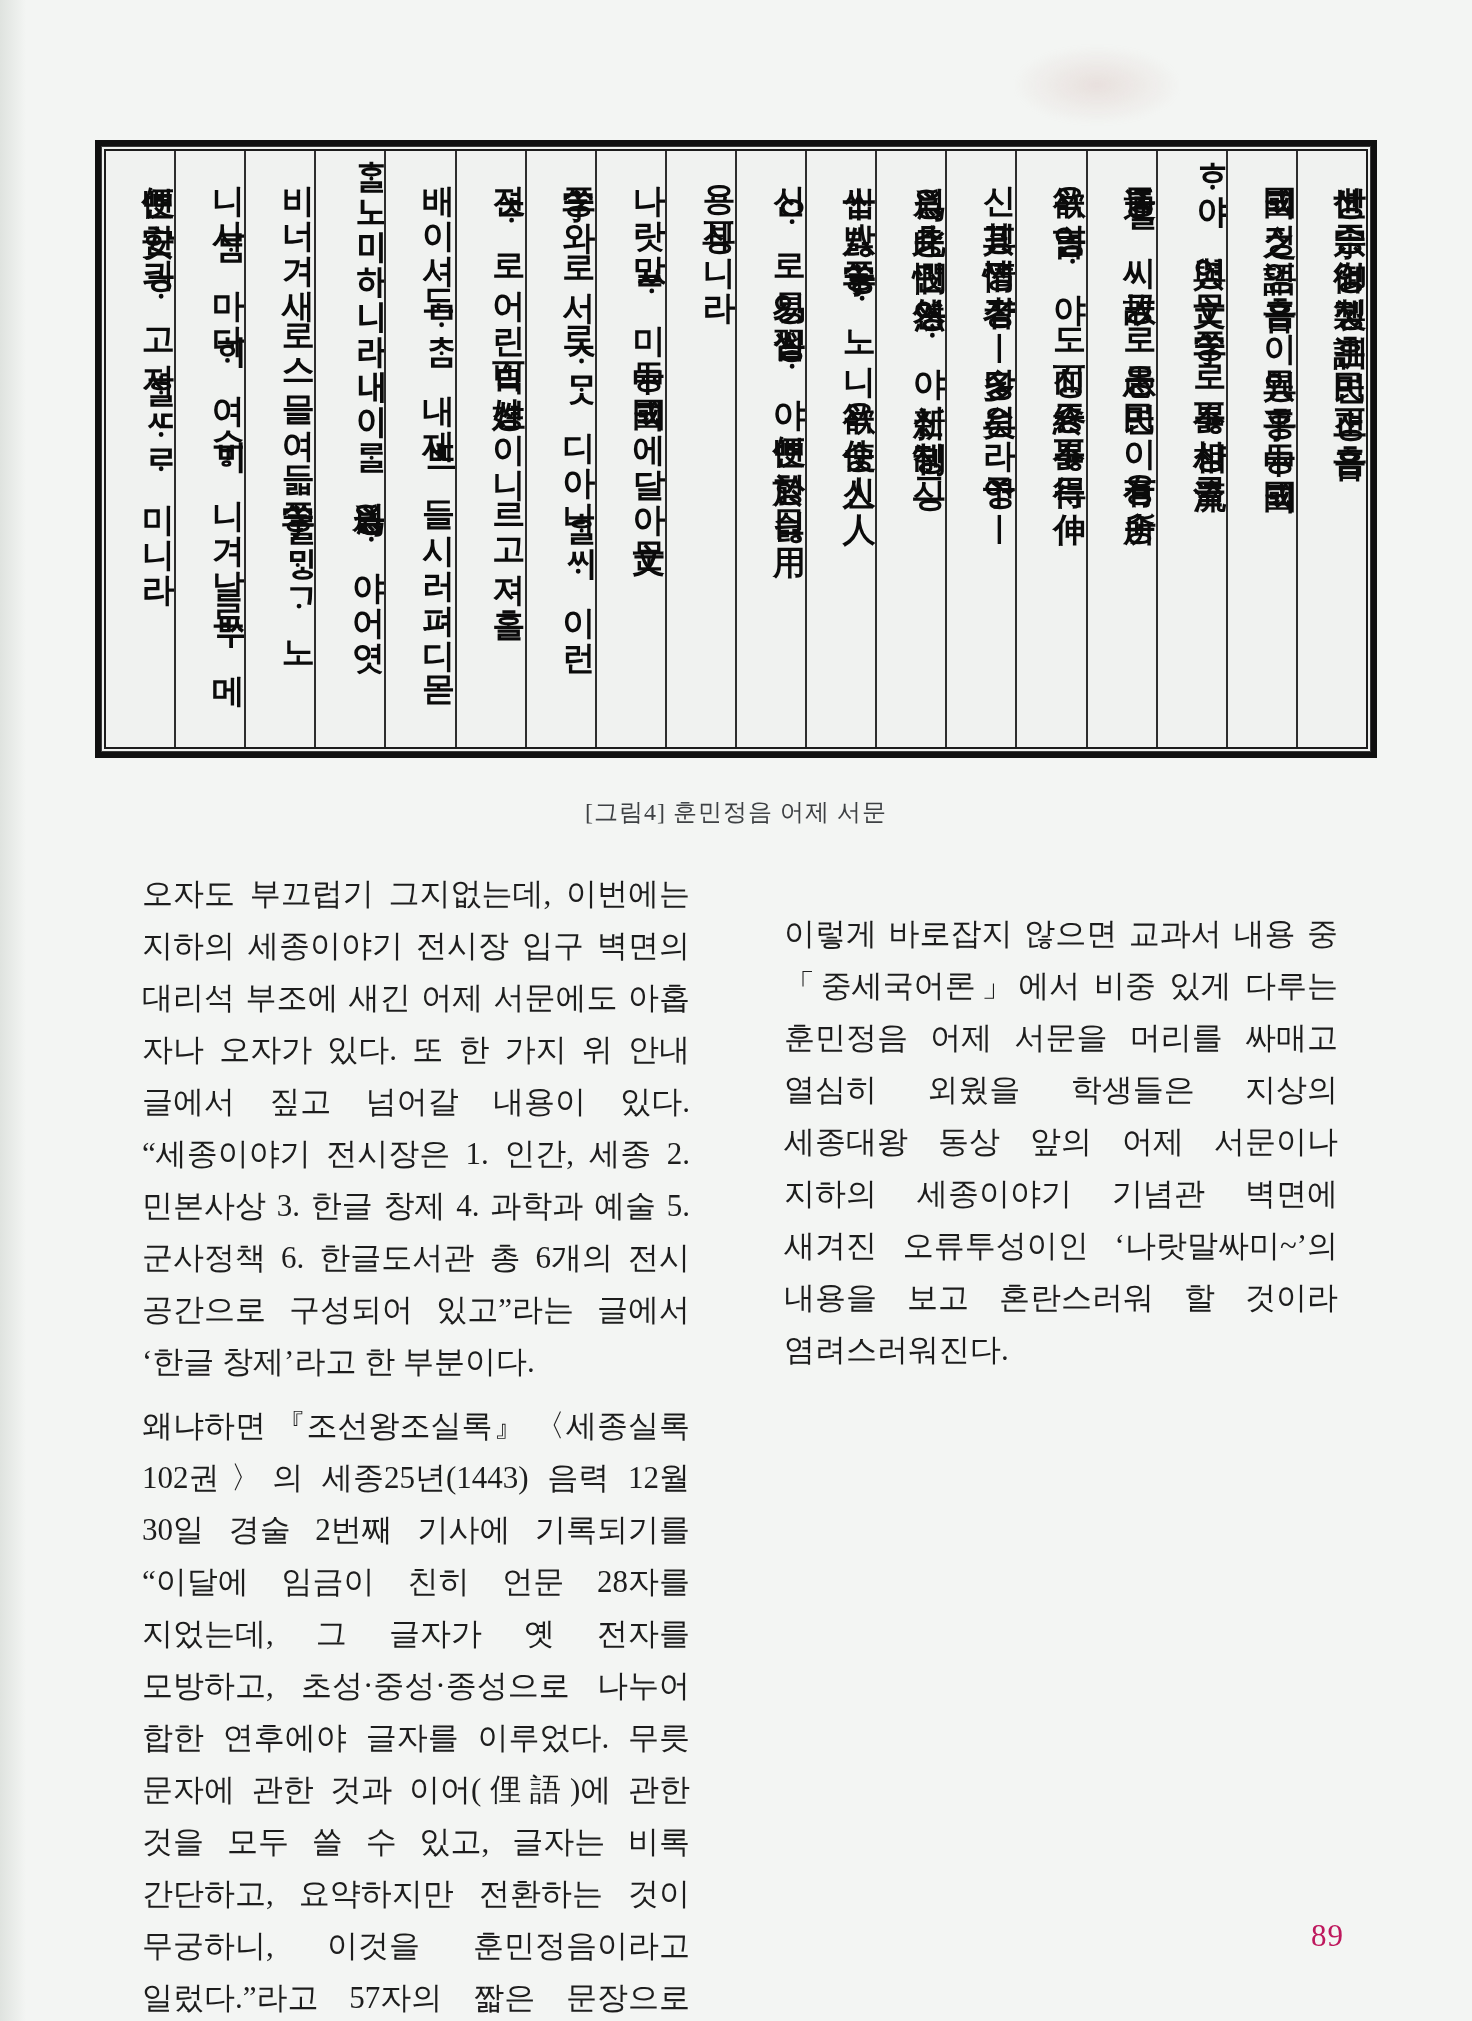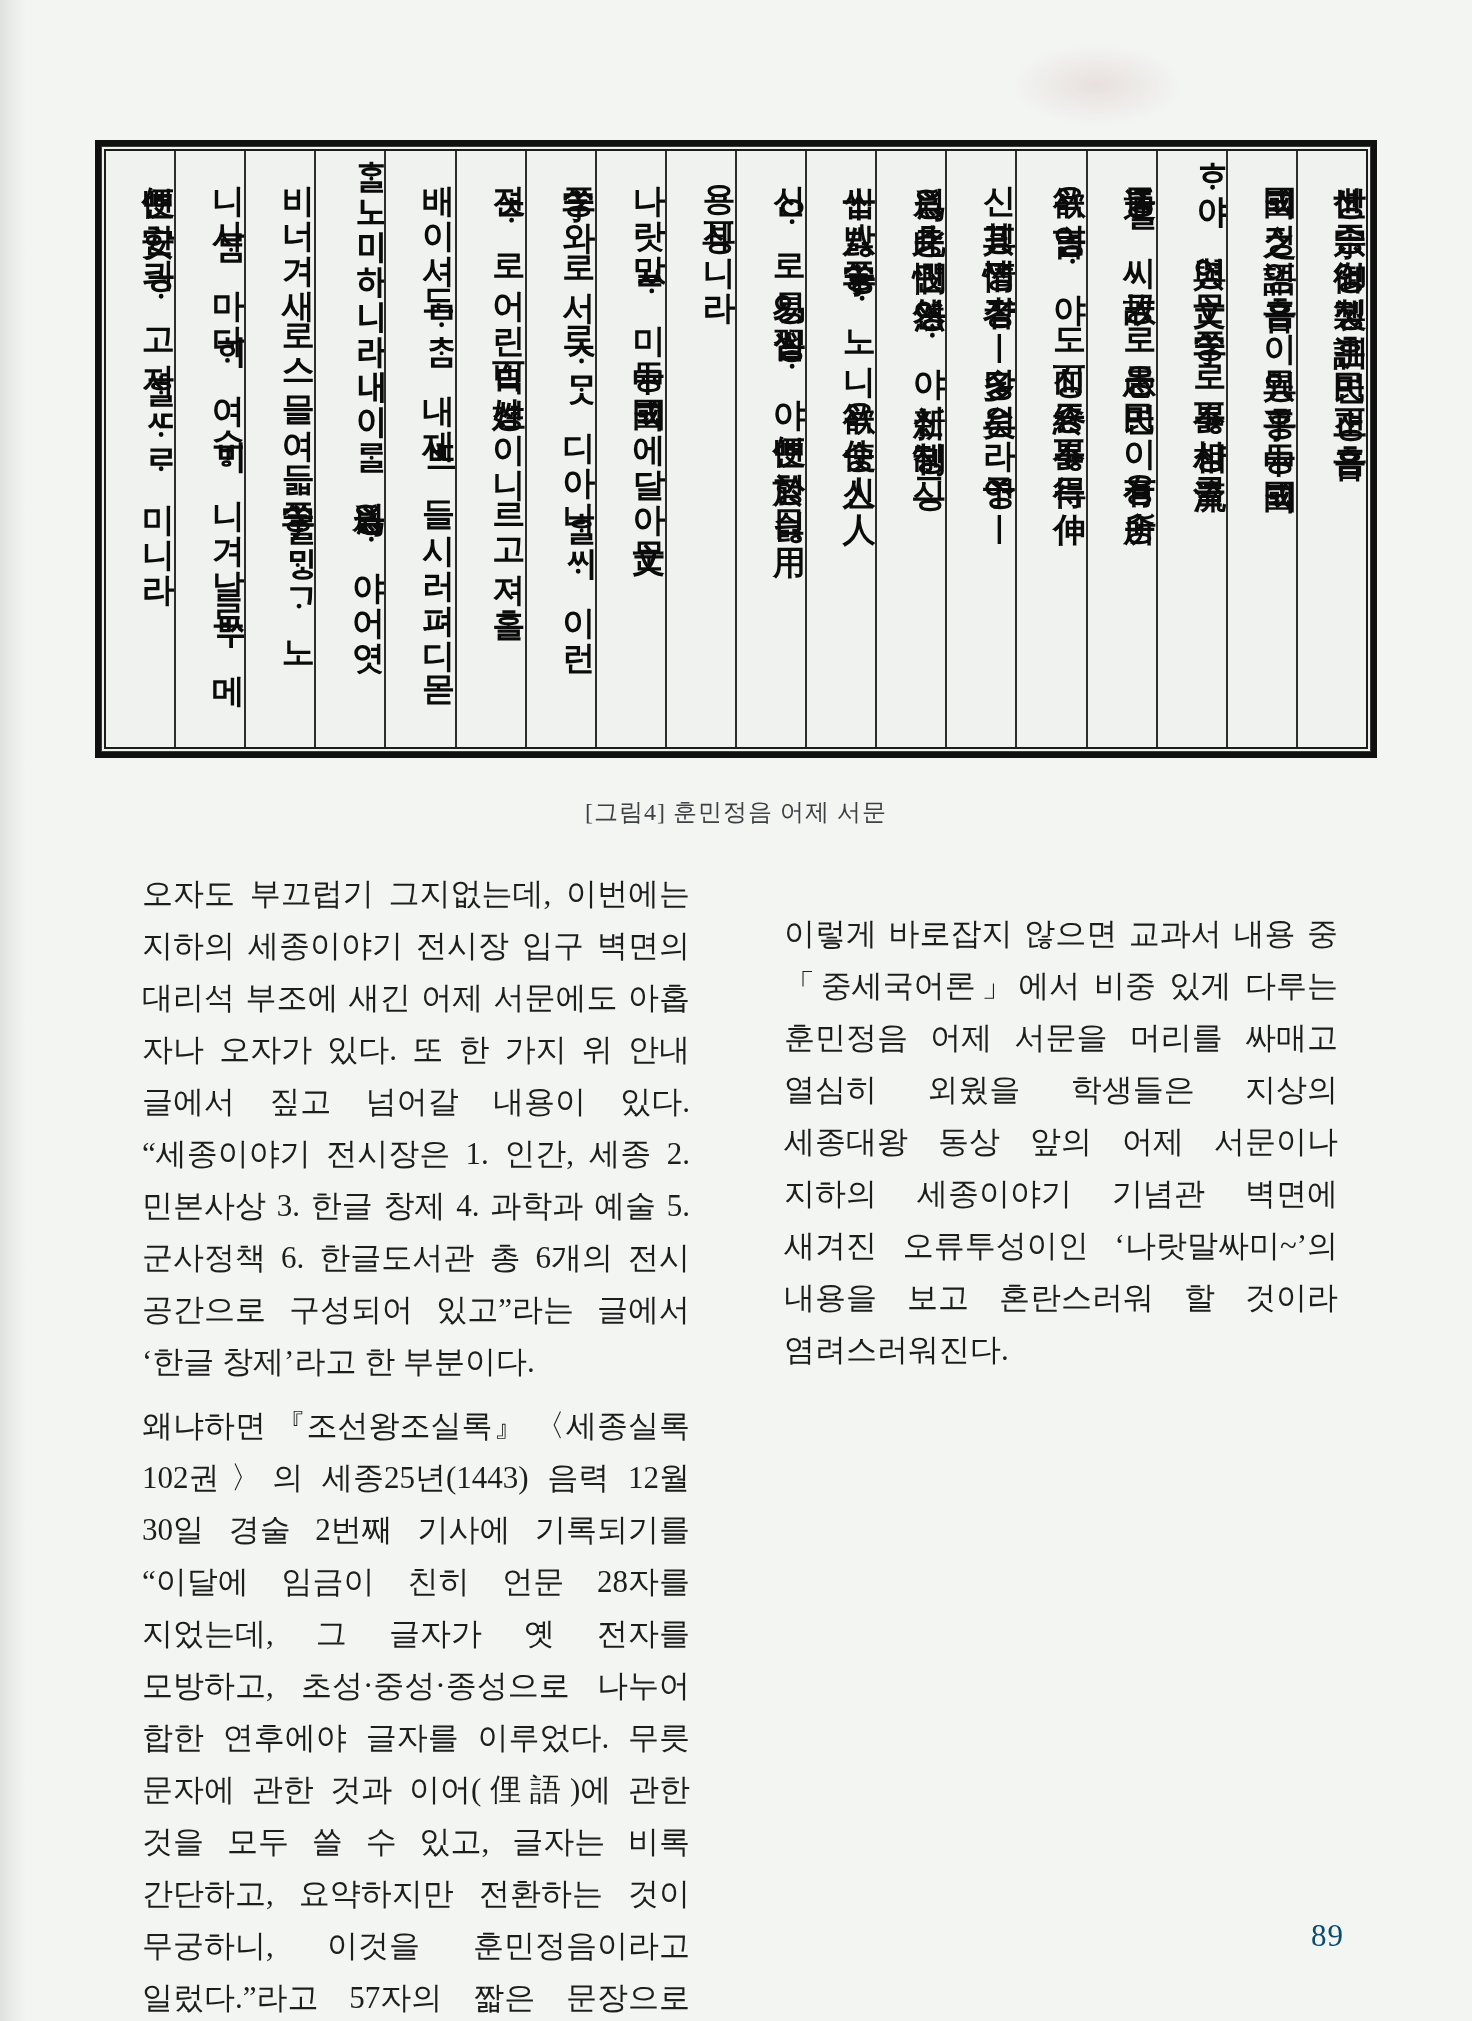--- a/index.html
+++ b/index.html
@@ -69,21 +69,21 @@
     color:#1d1d1d;
     word-break:keep-all;
   }
   .col p{margin:12px;}
   .col-left{left:130px;width:572px;}
   .col-right{left:772px;width:578px;}
   .para-gap{margin-top:52px !important;}
 
   .page-number{
     position:absolute;right:128px;top:1918px;
-    font-size:31px;color:#0c4a6e;letter-spacing:1px;
+    font-size:31px;color:#be185d;letter-spacing:1px;
   }
 </style>
 </head>
 <body>
 
 <div class="scan-edge"></div>
 <div class="scan-ghost"></div>
 
 <div class="plate">
   <div class="plate-inner">

